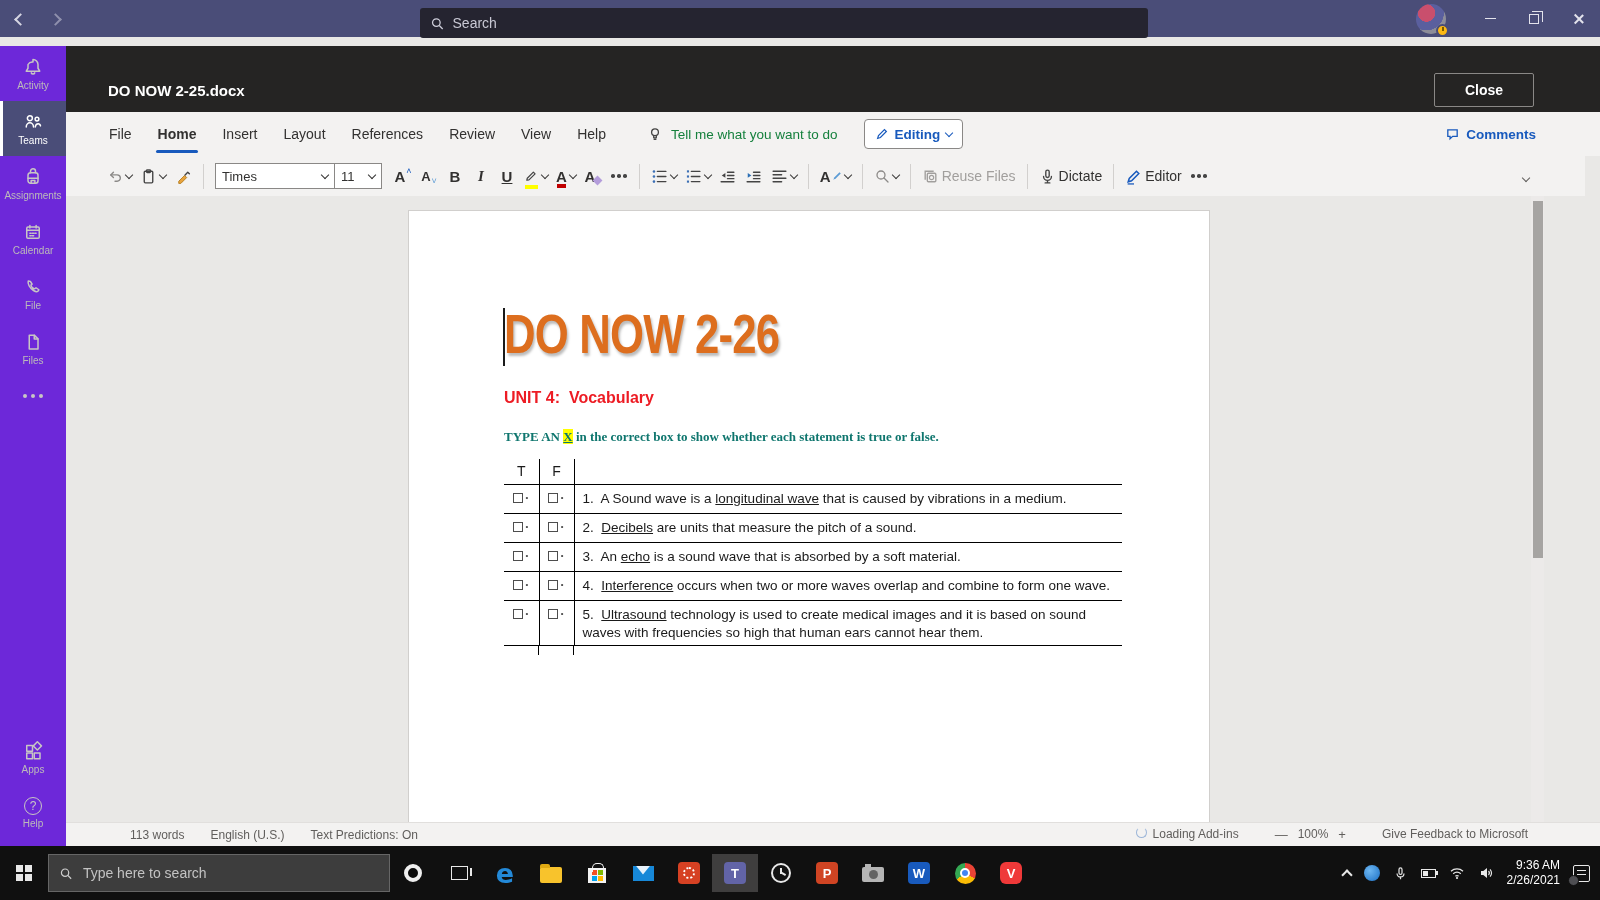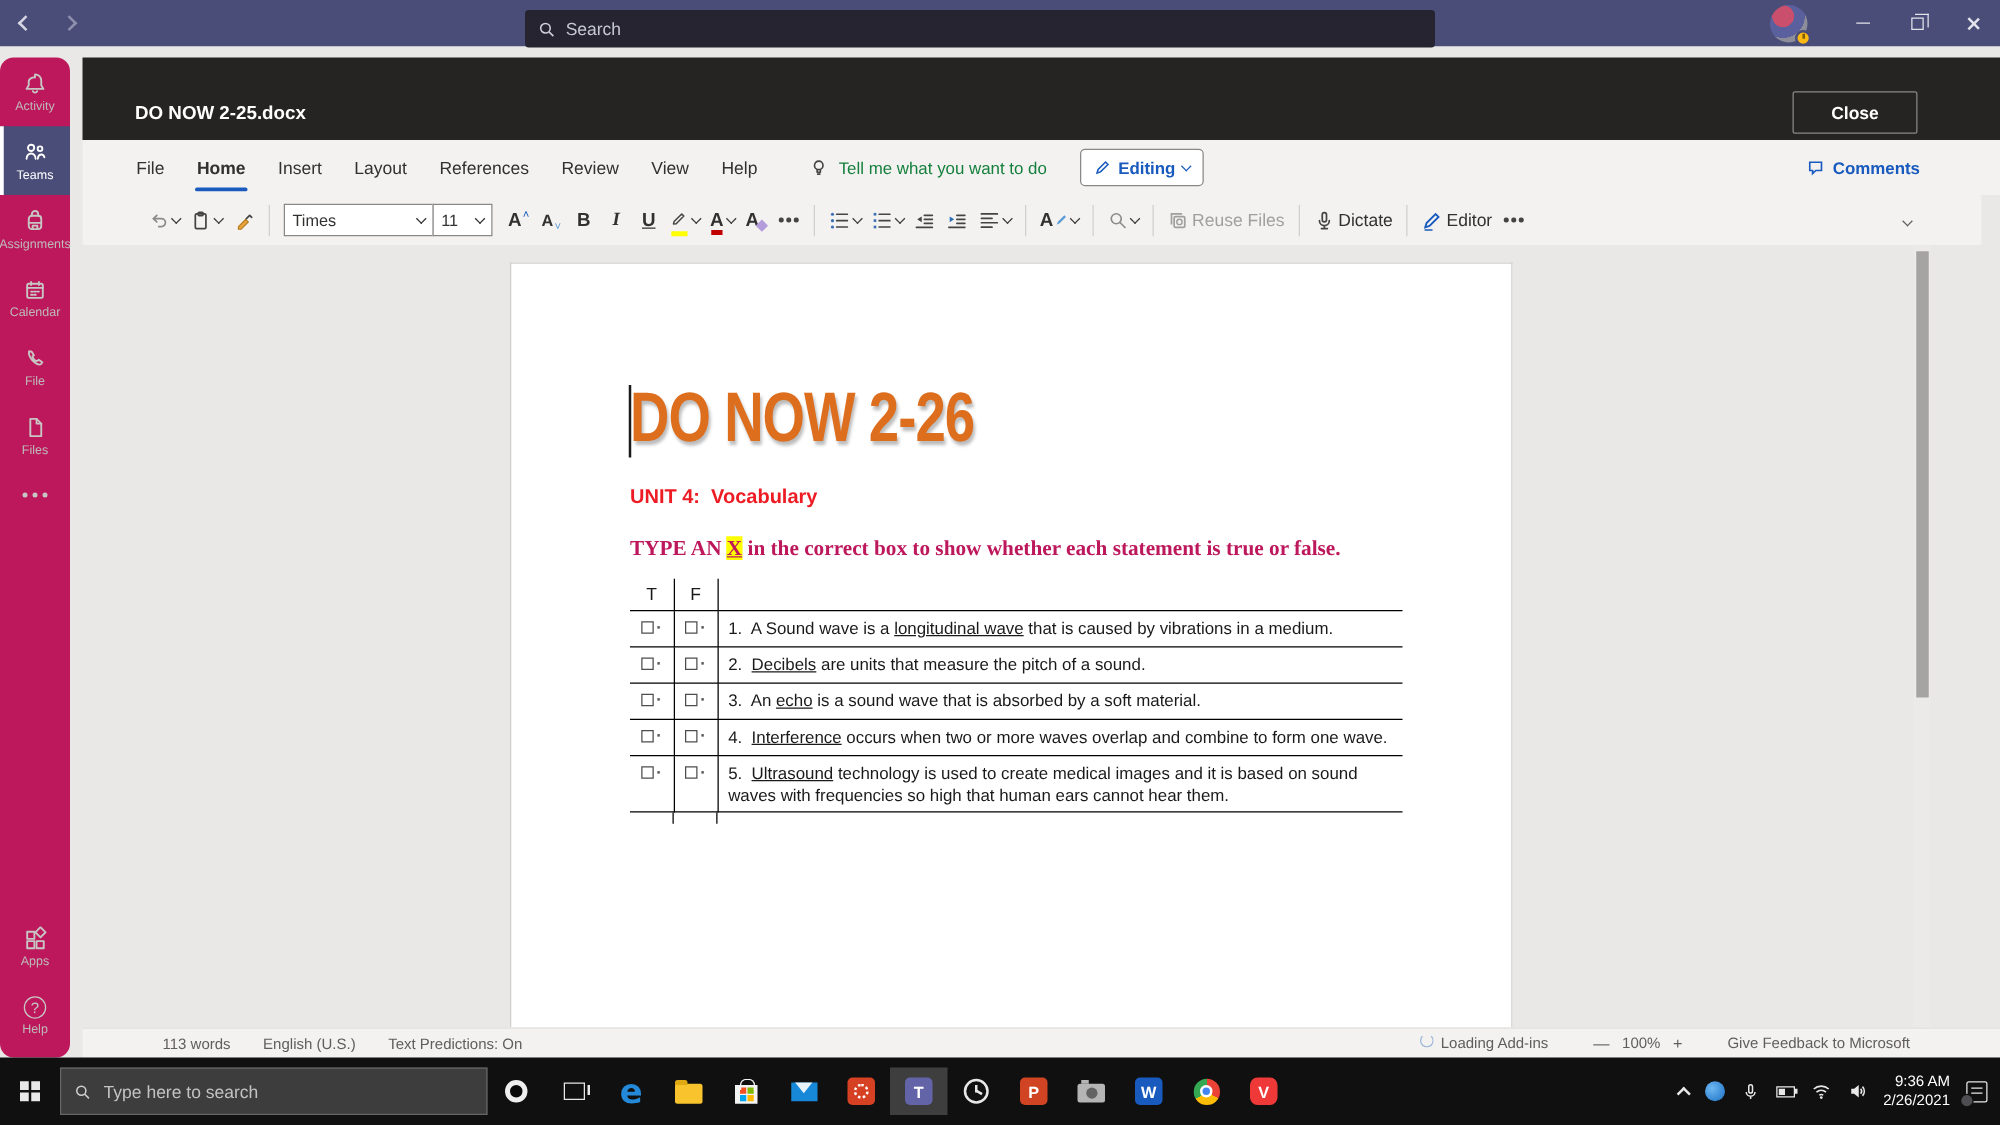--- a/index.html
+++ b/index.html
@@ -27,22 +27,22 @@
   .avatar .badge::after { content:""; position:absolute; left:4px; top:1.5px; width:1.5px; height:4px; background:#7a5b00; }
   .winbtn { width:44px; height:46px; display:flex; align-items:center; justify-content:center; }
   .ico-min { width:11px; height:1.5px; background:#e3e3ec; }
   .ico-restore { position:relative; width:10px; height:10px; border:1.2px solid #e3e3ec; }
   .ico-restore::before { content:""; position:absolute; left:2px; top:-4px; width:10px; height:10px; border:1.2px solid #e3e3ec; border-bottom:none; border-left:none; }
   .ico-close { position:relative; width:12px; height:12px; }
   .ico-close::before,.ico-close::after { content:""; position:absolute; left:5.5px; top:0; width:1.5px; height:12px; background:#e3e3ec; }
   .ico-close::before { transform:rotate(45deg);} .ico-close::after { transform:rotate(-45deg);}
 
   
-  .rail { position:absolute; left:0; top:46px; width:56px; bottom:54px; background:#be185d; z-index:20;
-          display:flex; flex-direction:column; align-items:stretch;border-radius:11px; }
+  .rail { position:absolute; left:0; top:46px; width:66px; bottom:54px; background:#6d28d9; z-index:20;
+          display:flex; flex-direction:column; align-items:stretch; }
   .rail-item { height:55px; display:flex; flex-direction:column; align-items:center; justify-content:center; gap:3px; position:relative; }
   .rail-item .rlabel { font-size:10px; color:#bdbbb9; }
   .rail-item.active { background:#4a4d78; }
   .rail-item.active::before { content:""; position:absolute; left:0; top:0; bottom:0; width:3px; background:#fff; }
   .rail-item.active .rlabel { color:#fff; }
   .ric { stroke:#c8c6c4; fill:none; stroke-width:1.2; stroke-linecap:round; stroke-linejoin:round; }
   .rail-item.active .ric { stroke:#fff; }
   .rail-dots { height:40px; display:flex; align-items:center; justify-content:center; }
   .dots3w { width:4px; height:4px; border-radius:50%; background:#c8c6c4; box-shadow:8px 0 #c8c6c4, 16px 0 #c8c6c4; margin-right:16px; }
   .rail-spacer { flex:1; }
@@ -67,21 +67,21 @@
   .tab.active::after { content:""; position:absolute; left:11px; right:11px; bottom:3px; height:3px; background:#185abd; border-radius:2px; }
   .tellme { display:flex; align-items:center; gap:8px; margin-left:28px; color:#15803d; font-size:13.5px; }
   .editing-btn { display:flex; align-items:center; gap:6px; margin-left:26px; height:30px; padding:0 10px;
                  background:#fff; border:1px solid #8a8886; border-radius:4px; color:#185abd; font-weight:bold; font-size:13.5px; }
   .mini-chev { width:6px; height:6px; border-right:1.4px solid currentColor; border-bottom:1.4px solid currentColor;
                transform:rotate(45deg); display:inline-block; margin-top:-3px; }
   .comments-btn { margin-left:auto; margin-right:64px; display:flex; align-items:center; gap:6px;
                   color:#185abd; font-size:13.5px; font-weight:bold; background:#f3f2f1; border:none; font-family:"Liberation Sans",sans-serif; }
 
   .toolbar-row { position:absolute; top:110px; left:0; right:15px; height:40px; background:#f3f2f1;
-                 display:flex; align-items:center; padding-left:48px; color:#3b3a39; }
+                 display:flex; align-items:center; padding-left:36px; color:#3b3a39; }
   .tbtn { height:30px; min-width:26px; padding:0 4px; display:flex; align-items:center; justify-content:center; gap:3px; border-radius:2px; }
   .sep { width:1px; height:25px; background:#d2d0ce; margin:0 7px; }
   .ic { stroke:#444; fill:none; stroke-width:1.3; stroke-linecap:round; stroke-linejoin:round; }
   .ic.gray { stroke:#8c8a88; }
   .combo { height:26px; background:#fff; border:1px solid #8a8886; display:flex; align-items:center;
            font-size:13px; color:#323130; padding:0 6px; justify-content:space-between; }
   .combo.font { width:120px; margin-left:4px; }
   .combo.size { width:48px; margin-left:-1px; }
   .glyph { font-size:15px; font-weight:bold; color:#323130; }
   .glyph.it { font-family:"Liberation Serif", serif; font-style:italic; }
@@ -100,21 +100,21 @@
 
   
   .canvas { position:absolute; top:150px; left:0; right:0; bottom:24px; background:#e9e8e6; overflow:hidden; }
   .page { position:absolute; left:342px; top:14px; width:802px; height:700px; background:#fff;
           border:1px solid #d1cfcd; border-bottom:none; padding:92px 60px 0 95px; }
   .caret { position:absolute; left:94px; top:97px; width:2px; height:58px; background:#1a1a1a; }
   .wordart { font-size:56px; font-weight:bold; color:#dd6e1e; line-height:1.1; letter-spacing:-1px;
              transform:scaleX(.78); transform-origin:left; white-space:nowrap;
              text-shadow:2px 3px 3px #bcbcbc; }
   .unit-heading { margin-top:24px; font-size:16px; font-weight:bold; color:#ed1c24; white-space:pre-wrap; }
-  .instruction { margin-top:22px; font-family:"Liberation Serif", serif; font-weight:bold; font-size:17px; color:#be185d; white-space:pre-wrap; }
+  .instruction { margin-top:22px; font-family:"Liberation Serif", serif; font-weight:bold; font-size:13px; color:#0f766e; white-space:pre-wrap; }
   .instruction .hl-x { background:#ffff00; text-decoration:underline; }
 
   table.tf { margin-top:14px; border-collapse:collapse; width:618px; font-size:13.5px; color:#1a1a1a; table-layout:fixed; }
   table.tf th, table.tf td { font-weight:normal; vertical-align:top; }
   .col-t { width:35px; } .col-f { width:35px; }
   tr.head th { height:26px; border-bottom:1px solid #000; text-align:center; font-size:14px; padding-top:4px; }
   th.vline, td.vline { border-right:1px solid #000; }
   tr.body td { border-bottom:1px solid #000; height:29px; padding-top:5px; }
   td.cbx-cell { text-align:center; }
   td.stmt { padding:5px 8px 4px 8px; line-height:1.3; white-space:pre-wrap; }

